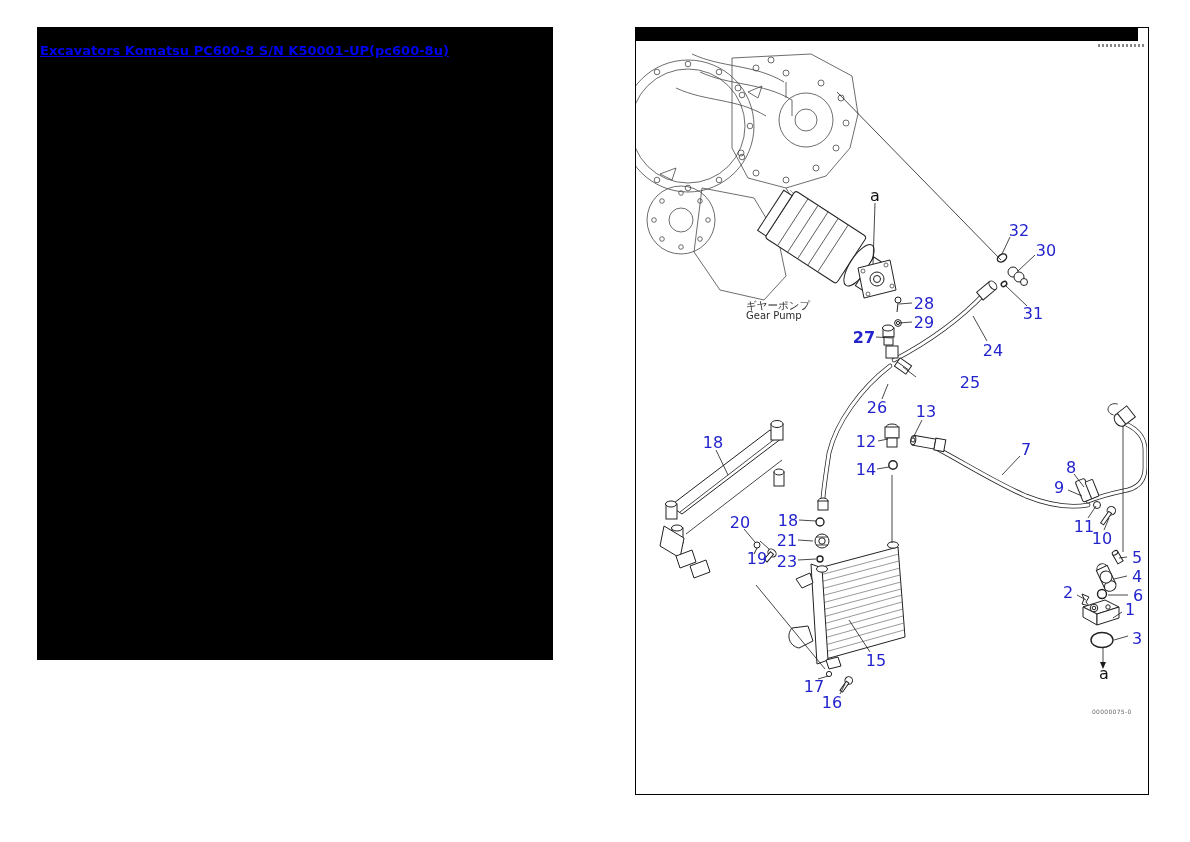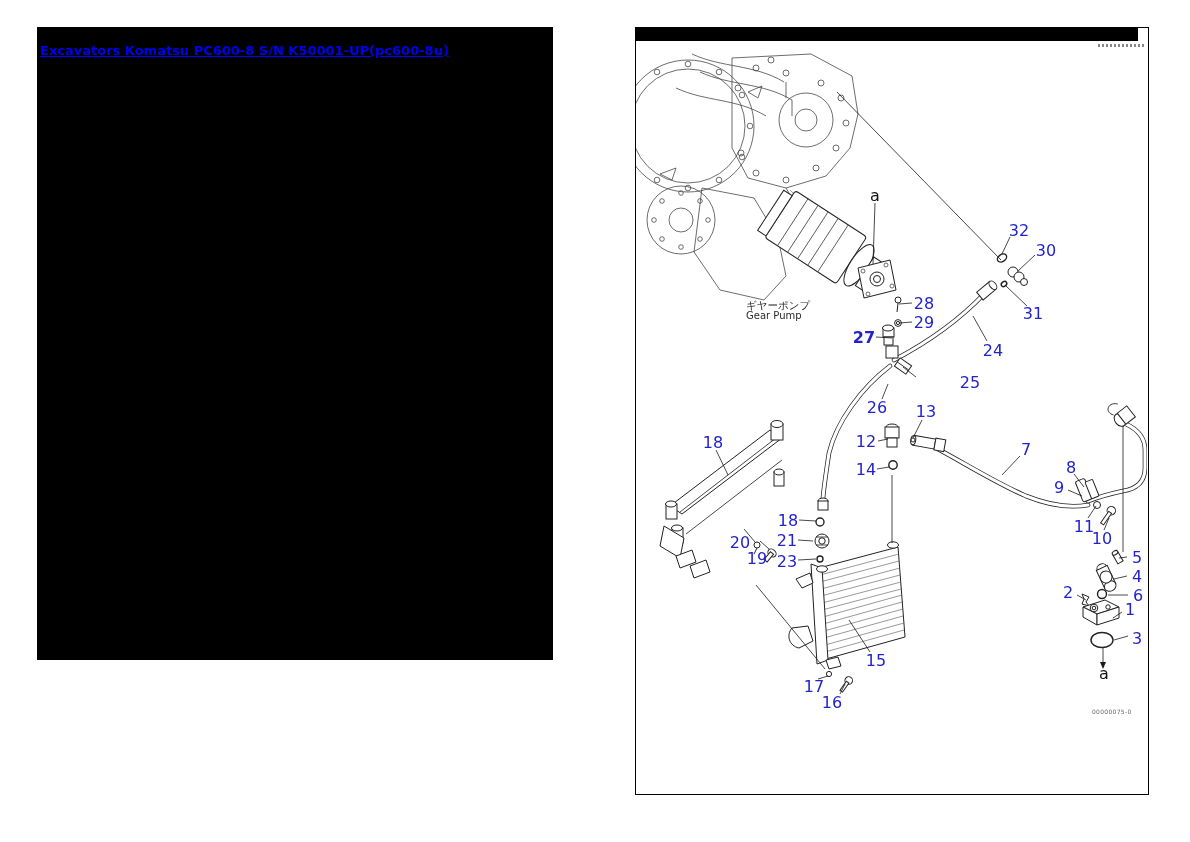--- a/index.html
+++ b/index.html
@@ -353,21 +353,21 @@
         <div class="callout" style="left: 423px; top: 459px;">9</div>
         <div class="callout" style="left: 448px; top: 498px;">11</div>
         <div class="callout" style="left: 466px; top: 510px;">10</div>
         <div class="callout" style="left: 501px; top: 529px;">5</div>
         <div class="callout" style="left: 501px; top: 548px;">4</div>
         <div class="callout" style="left: 432px; top: 564px;">2</div>
         <div class="callout" style="left: 502px; top: 567px;">6</div>
         <div class="callout" style="left: 494px; top: 581px;">1</div>
         <div class="callout" style="left: 501px; top: 610px;">3</div>
         <div class="callout" style="left: 77px; top: 414px;">18</div>
-        <div class="callout" style="left: 104px; top: 494px; margin-top: 20px;">20</div>
+        <div class="callout" style="left: 104px; top: 494px;">20</div>
         <div class="callout" style="left: 121px; top: 530px;">19</div>
         <div class="callout" style="left: 152px; top: 492px;">18</div>
         <div class="callout" style="left: 151px; top: 512px;">21</div>
         <div class="callout" style="left: 151px; top: 533px;">23</div>
         <div class="callout" style="left: 240px; top: 632px;">15</div>
         <div class="callout" style="left: 178px; top: 658px;">17</div>
         <div class="callout" style="left: 196px; top: 674px;">16</div>
         <div class="ref-letter" style="left: 239px; top: 167px;">a</div>
         <div class="ref-letter" style="left: 468px; top: 645px;">a</div>
       </div>

